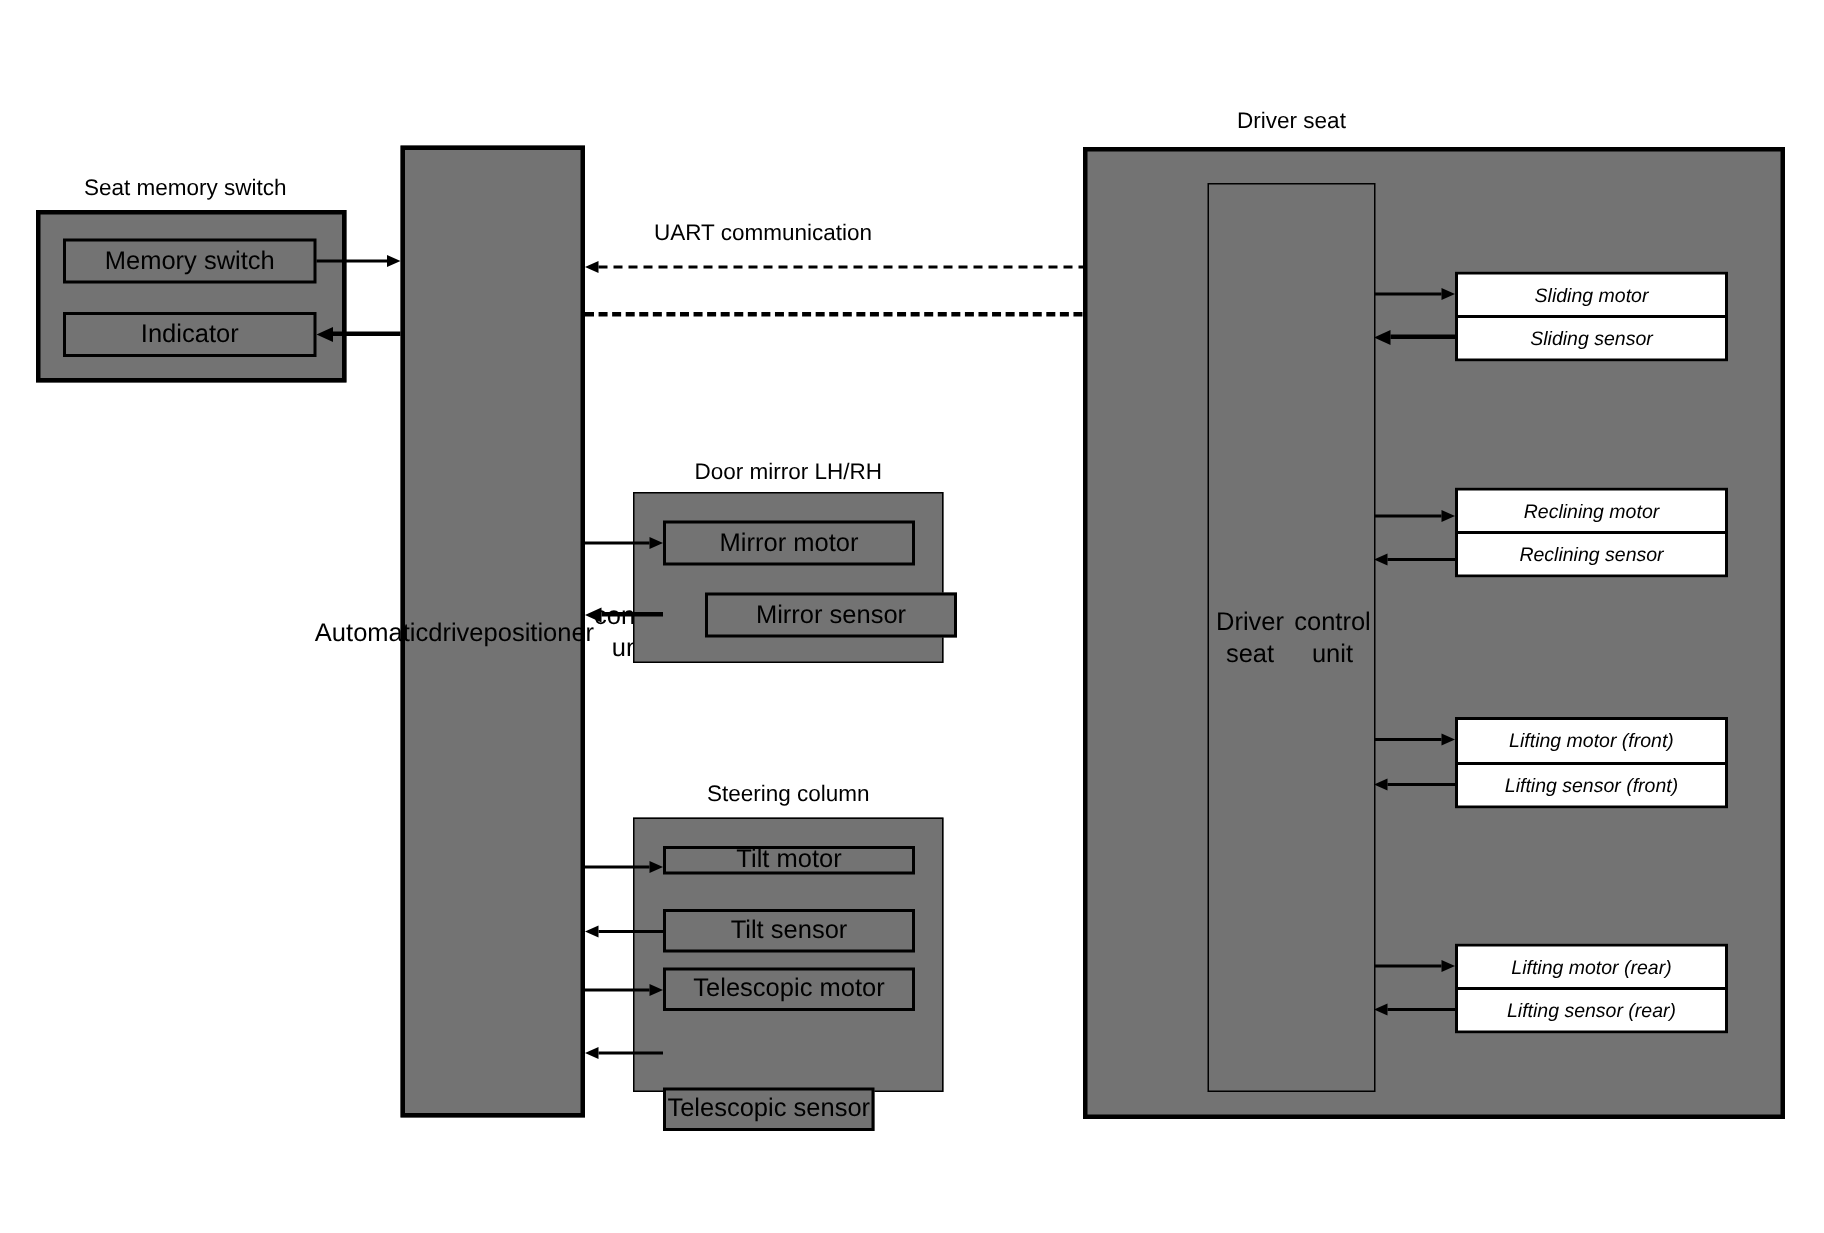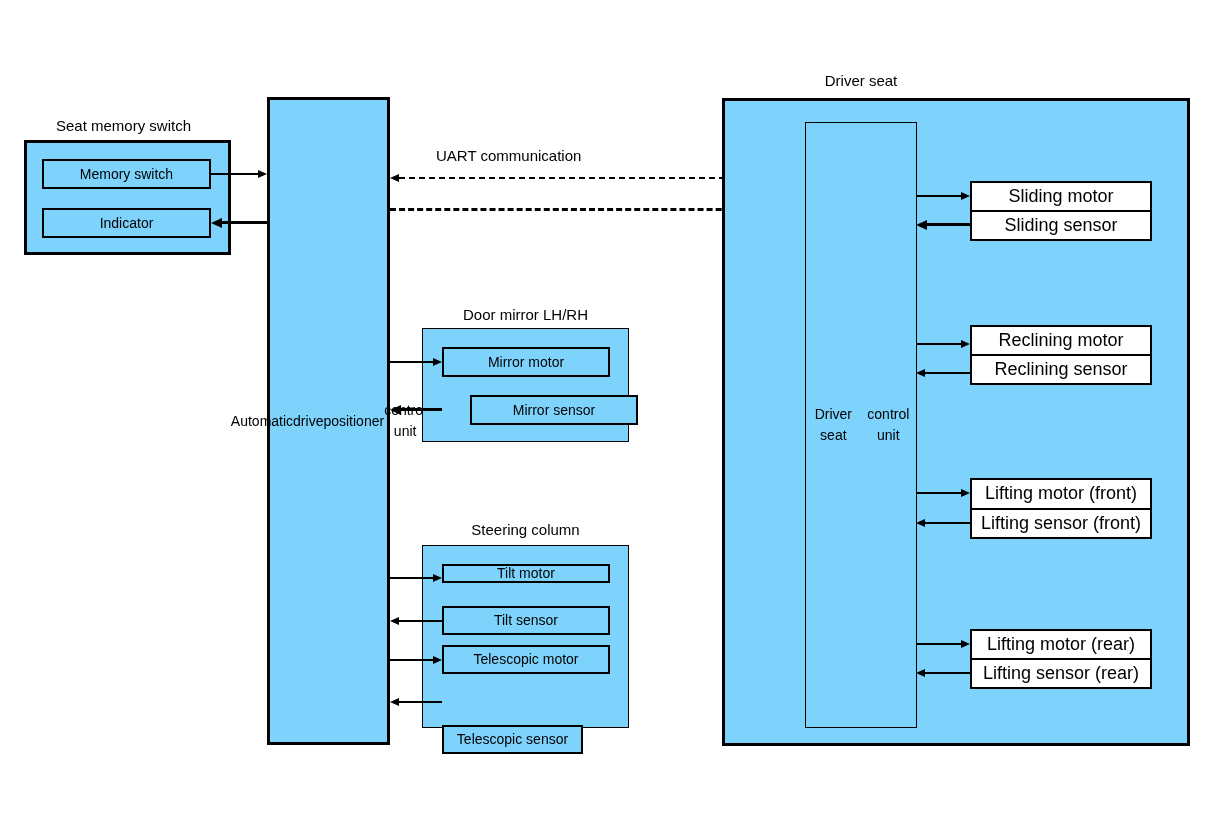--- a/index.html
+++ b/index.html
@@ -2,37 +2,37 @@
 <html><head>
 <meta charset="utf-8">
 <style>
   html,body{margin:0;padding:0;background:#fff;}
   .canvas{
     position:relative;width:1216px;height:822px;background:#ffffff;
     font-family:"Liberation Sans","DejaVu Sans",sans-serif;color:#000;
     overflow:hidden;
   }
   .box{
-    position:absolute;border:2px solid #000;background:#7dd3fc;
+    position:absolute;border:2px solid #000;background:#737373;
     display:flex;align-items:center;justify-content:center;
-    font-size:14px;text-align:center;box-sizing:border-box;line-height:1.2;
+    font-size:17px;text-align:center;box-sizing:border-box;line-height:1.2;
   }
   .b3{border-width:3px}
   .b15{border-width:1.5px}
   .vbox{flex-direction:row;line-height:21px;}
   .vbox span{display:block;}
   .lbl{position:absolute;font-size:15px;white-space:nowrap;}
   .lblc{position:absolute;font-size:15px;text-align:center;}
   .pair{
     position:absolute;border:2px solid #000;background:#fff;
     display:flex;flex-direction:column;box-sizing:border-box;
   }
   .pair .cell{
     flex:1;display:flex;align-items:center;justify-content:center;
-    font-size:18px;white-space:nowrap;
+    font-size:13px;white-space:nowrap;font-style:italic;
   }
   .pair .cell:first-child{border-bottom:2px solid #000;}
   
   .arw{position:absolute;background:#000;}
   .arw.h1{height:1.5px}.arw.h2{height:2px}.arw.h3{height:3px}
   .arw::after{content:"";position:absolute;width:0;height:0;top:50%;transform:translateY(-50%);}
   .arw.r::after{left:100%;border-top:4px solid transparent;border-bottom:4px solid transparent;border-left:9px solid #000;}
   .arw.l::after{right:100%;border-top:4px solid transparent;border-bottom:4px solid transparent;border-right:9px solid #000;}
   .arw.l.big::after{border-top-width:5px;border-bottom-width:5px;border-right-width:11px;}
   

